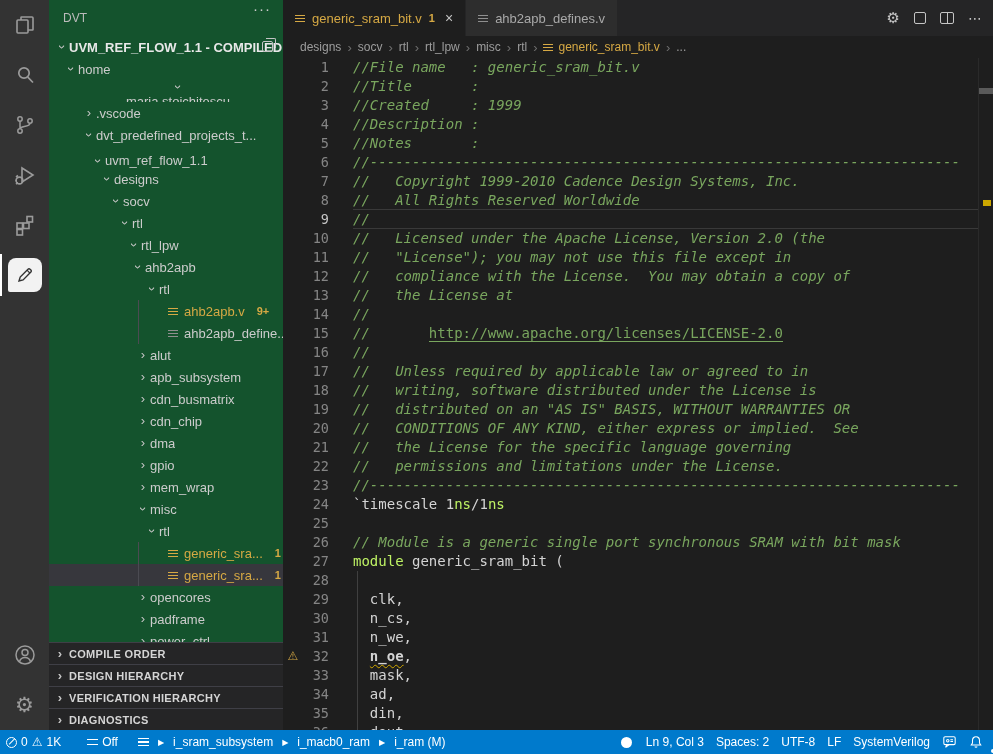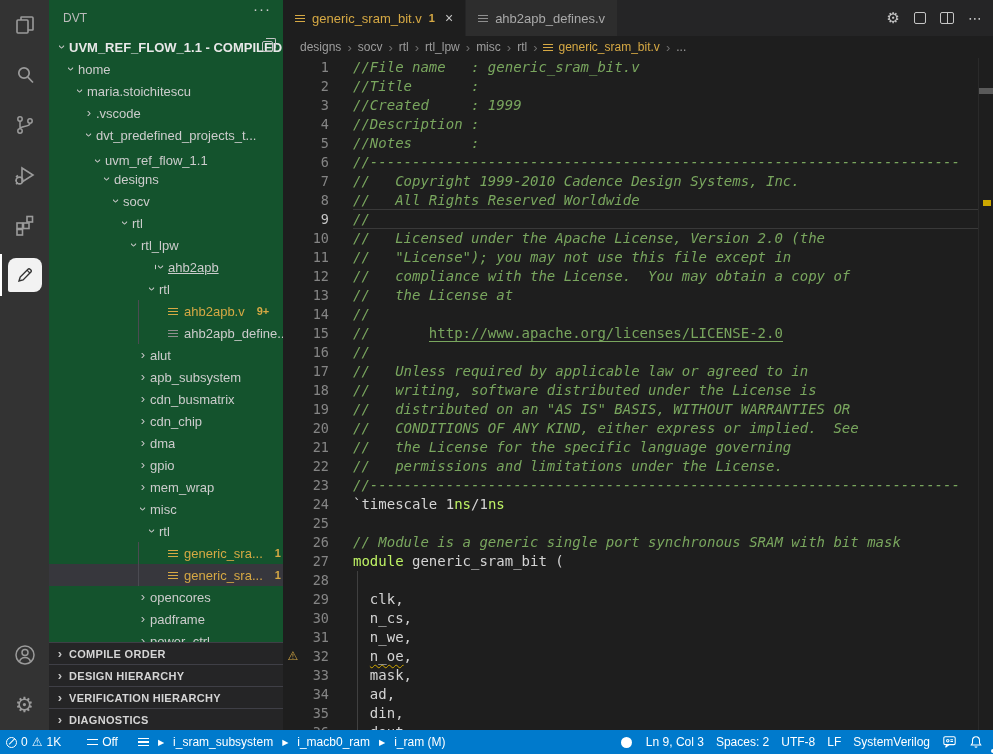--- a/index.html
+++ b/index.html
@@ -63,21 +63,21 @@
   #editor { position:absolute; top:58px; left:0; right:0; bottom:0; overflow:hidden; font-family:"DejaVu Sans Mono",monospace; font-size:14px; }
   .cline { height:19px; line-height:19px; display:flex; white-space:pre; }
   .glyph { flex:none; width:20px; text-align:center; font-size:12px; line-height:19px; color:#d6a944; font-family:"DejaVu Sans",sans-serif; }
   .lnum { flex:none; width:26px; text-align:right; color:#858585; font-size:13.5px; }
   .ltext { margin-left:24px; }
   .lnum.cur { color:#c6c6c6; }
   .c { color:#79a65e;font-style:italic; } 
   .k { color:#bef264; } 
   .p { color:#d4d4d4; } 
   .l { color:#79a65e; border-bottom:1px solid #79a65e; }
-  .w { color:#d4d4d4; text-decoration:underline wavy #d2a800 1px; text-underline-offset:3px; }
+  .w { color:#d4d4d4; text-decoration:underline wavy #d2a800 1px; text-underline-offset:3px;font-weight:bold; }
   #cur-line { position:absolute; left:70px; right:15px; height:20px; border-top:1px solid rgba(255,255,255,.12); border-bottom:1px solid rgba(255,255,255,.12); pointer-events:none; }
   #indent-guide { position:absolute; width:1px; background:#404040; left:74px; pointer-events:none; }
   #sb-border { position:absolute; top:0; bottom:0; right:14px; width:1px; background:#2a2a2a; }
   #sb-thumb { position:absolute; right:0; width:14px; height:6px; background:#5a5a5a; cursor:pointer; }
   #sb-warnmark { position:absolute; right:2px; width:8px; height:6px; background:#cca700; }
 
   
   #statusbar { position:absolute; left:0; right:0; bottom:0; height:24px; background:#007acc; color:#ffffff; display:flex; align-items:center; font-size:12px; z-index:5; }
   .sb-item { display:flex; align-items:center; gap:4px; padding:0 6px; height:24px; cursor:pointer; }
   .err-ico { position:relative; width:11px; height:11px; border:1.2px solid #fff; border-radius:50%; }
@@ -172,21 +172,21 @@
     <div id="tree">
         <div class="trow" style="padding-left: 6px;">
           <span class="chev open">›</span>
           <span class="tlabel proj">UVM_REF_FLOW_1.1 - COMPILED ...</span>
           <span class="proj-ico"></span>
         </div>
         <div class="trow" style="padding-left: 15px;">
           <span class="chev open">›</span>
           <span class="tlabel">home</span>
         </div>
-        <div class="trow" style="padding-left: 24px;">
+        <div class="trow" style="padding-left: 24px; flex-direction: column;">
           <span class="chev open">›</span>
           <span class="tlabel">maria.stoichitescu</span>
         </div>
         <div class="trow" style="padding-left: 33px;">
           <span class="chev">›</span>
           <span class="tlabel">.vscode</span>
         </div>
         <div class="trow" style="padding-left: 33px;">
           <span class="chev open">›</span>
           <span class="tlabel">dvt_predefined_projects_t...</span>
@@ -204,21 +204,21 @@
           <span class="tlabel">socv</span>
         </div>
         <div class="trow" style="padding-left: 69px;">
           <span class="chev open">›</span>
           <span class="tlabel">rtl</span>
         </div>
         <div class="trow" style="padding-left: 78px;">
           <span class="chev open">›</span>
           <span class="tlabel">rtl_lpw</span>
         </div>
-        <div class="trow" style="padding-left: 105px; text-decoration: underline;">
+        <div class="trow" style="padding-left: 82px;">
           <span class="chev open">›</span>
           <span class="tlabel">ahb2apb</span>
         </div>
         <div class="trow" style="padding-left: 96px;">
           <span class="chev open">›</span>
           <span class="tlabel">rtl</span>
         </div>
         <div class="trow" style="padding-left: 105px;">
           <span class="tguide"></span>
           <span class="flines" style="color: rgb(214, 169, 68); margin-left: 14px;"></span>

